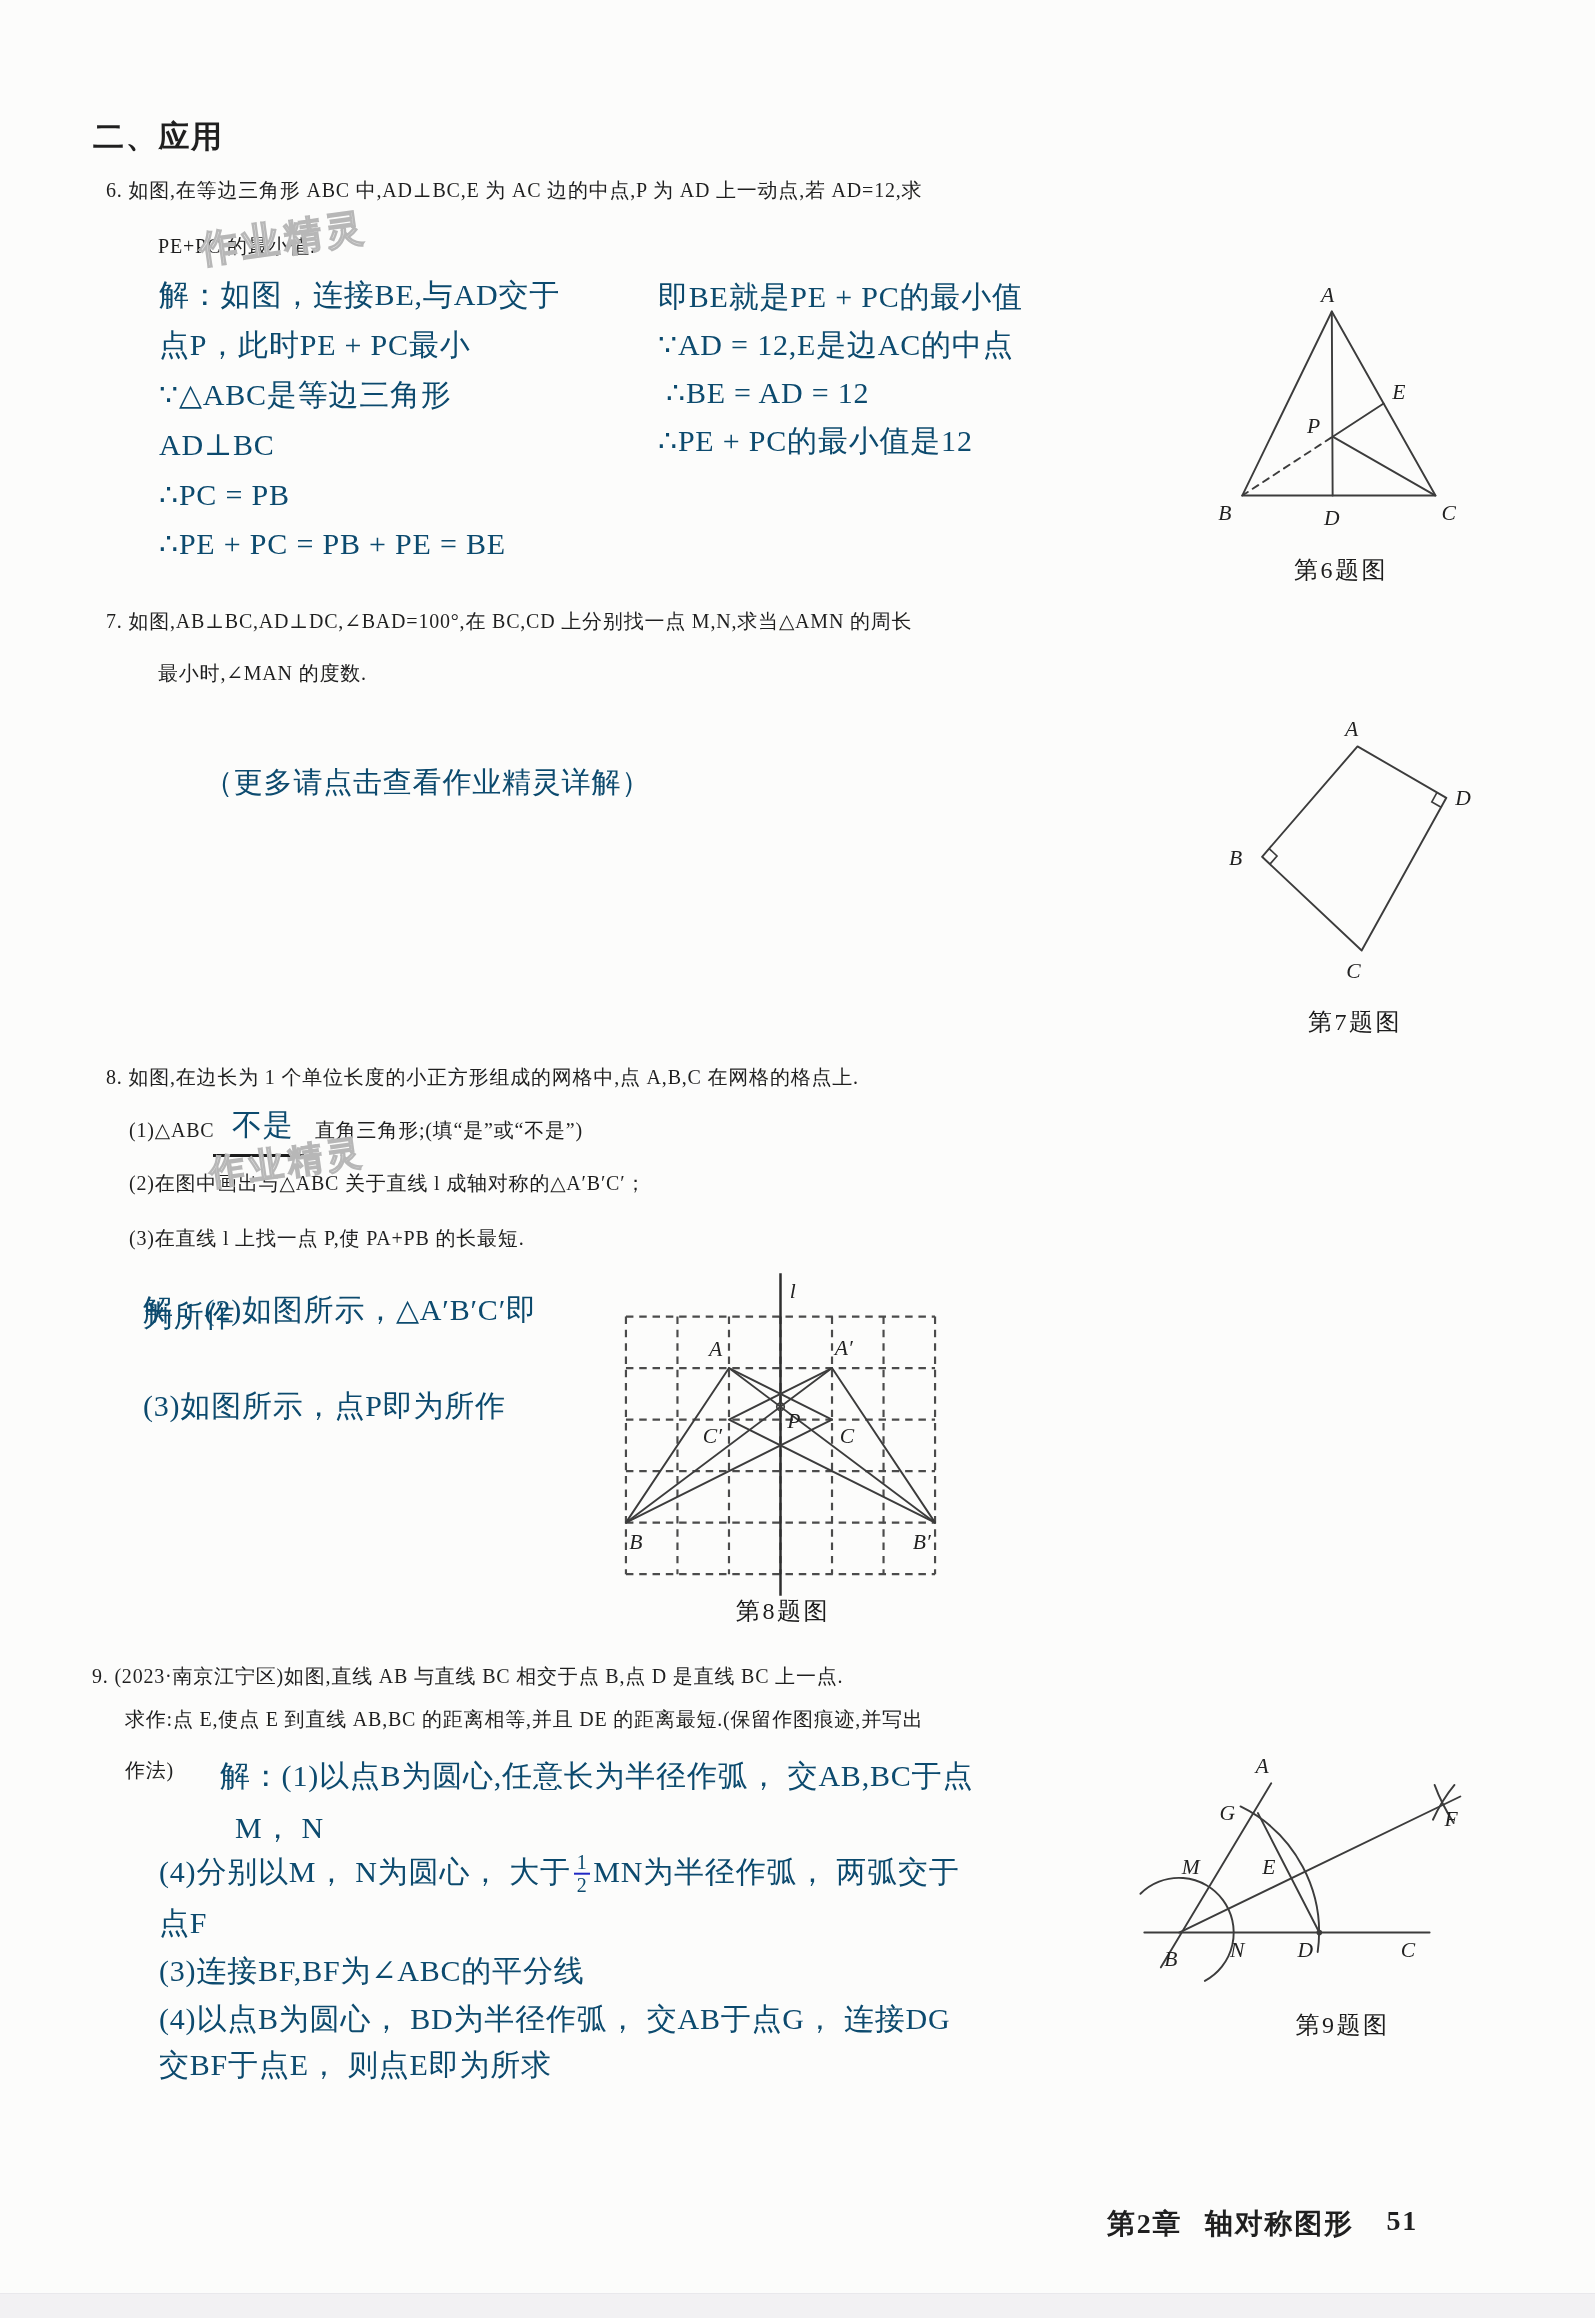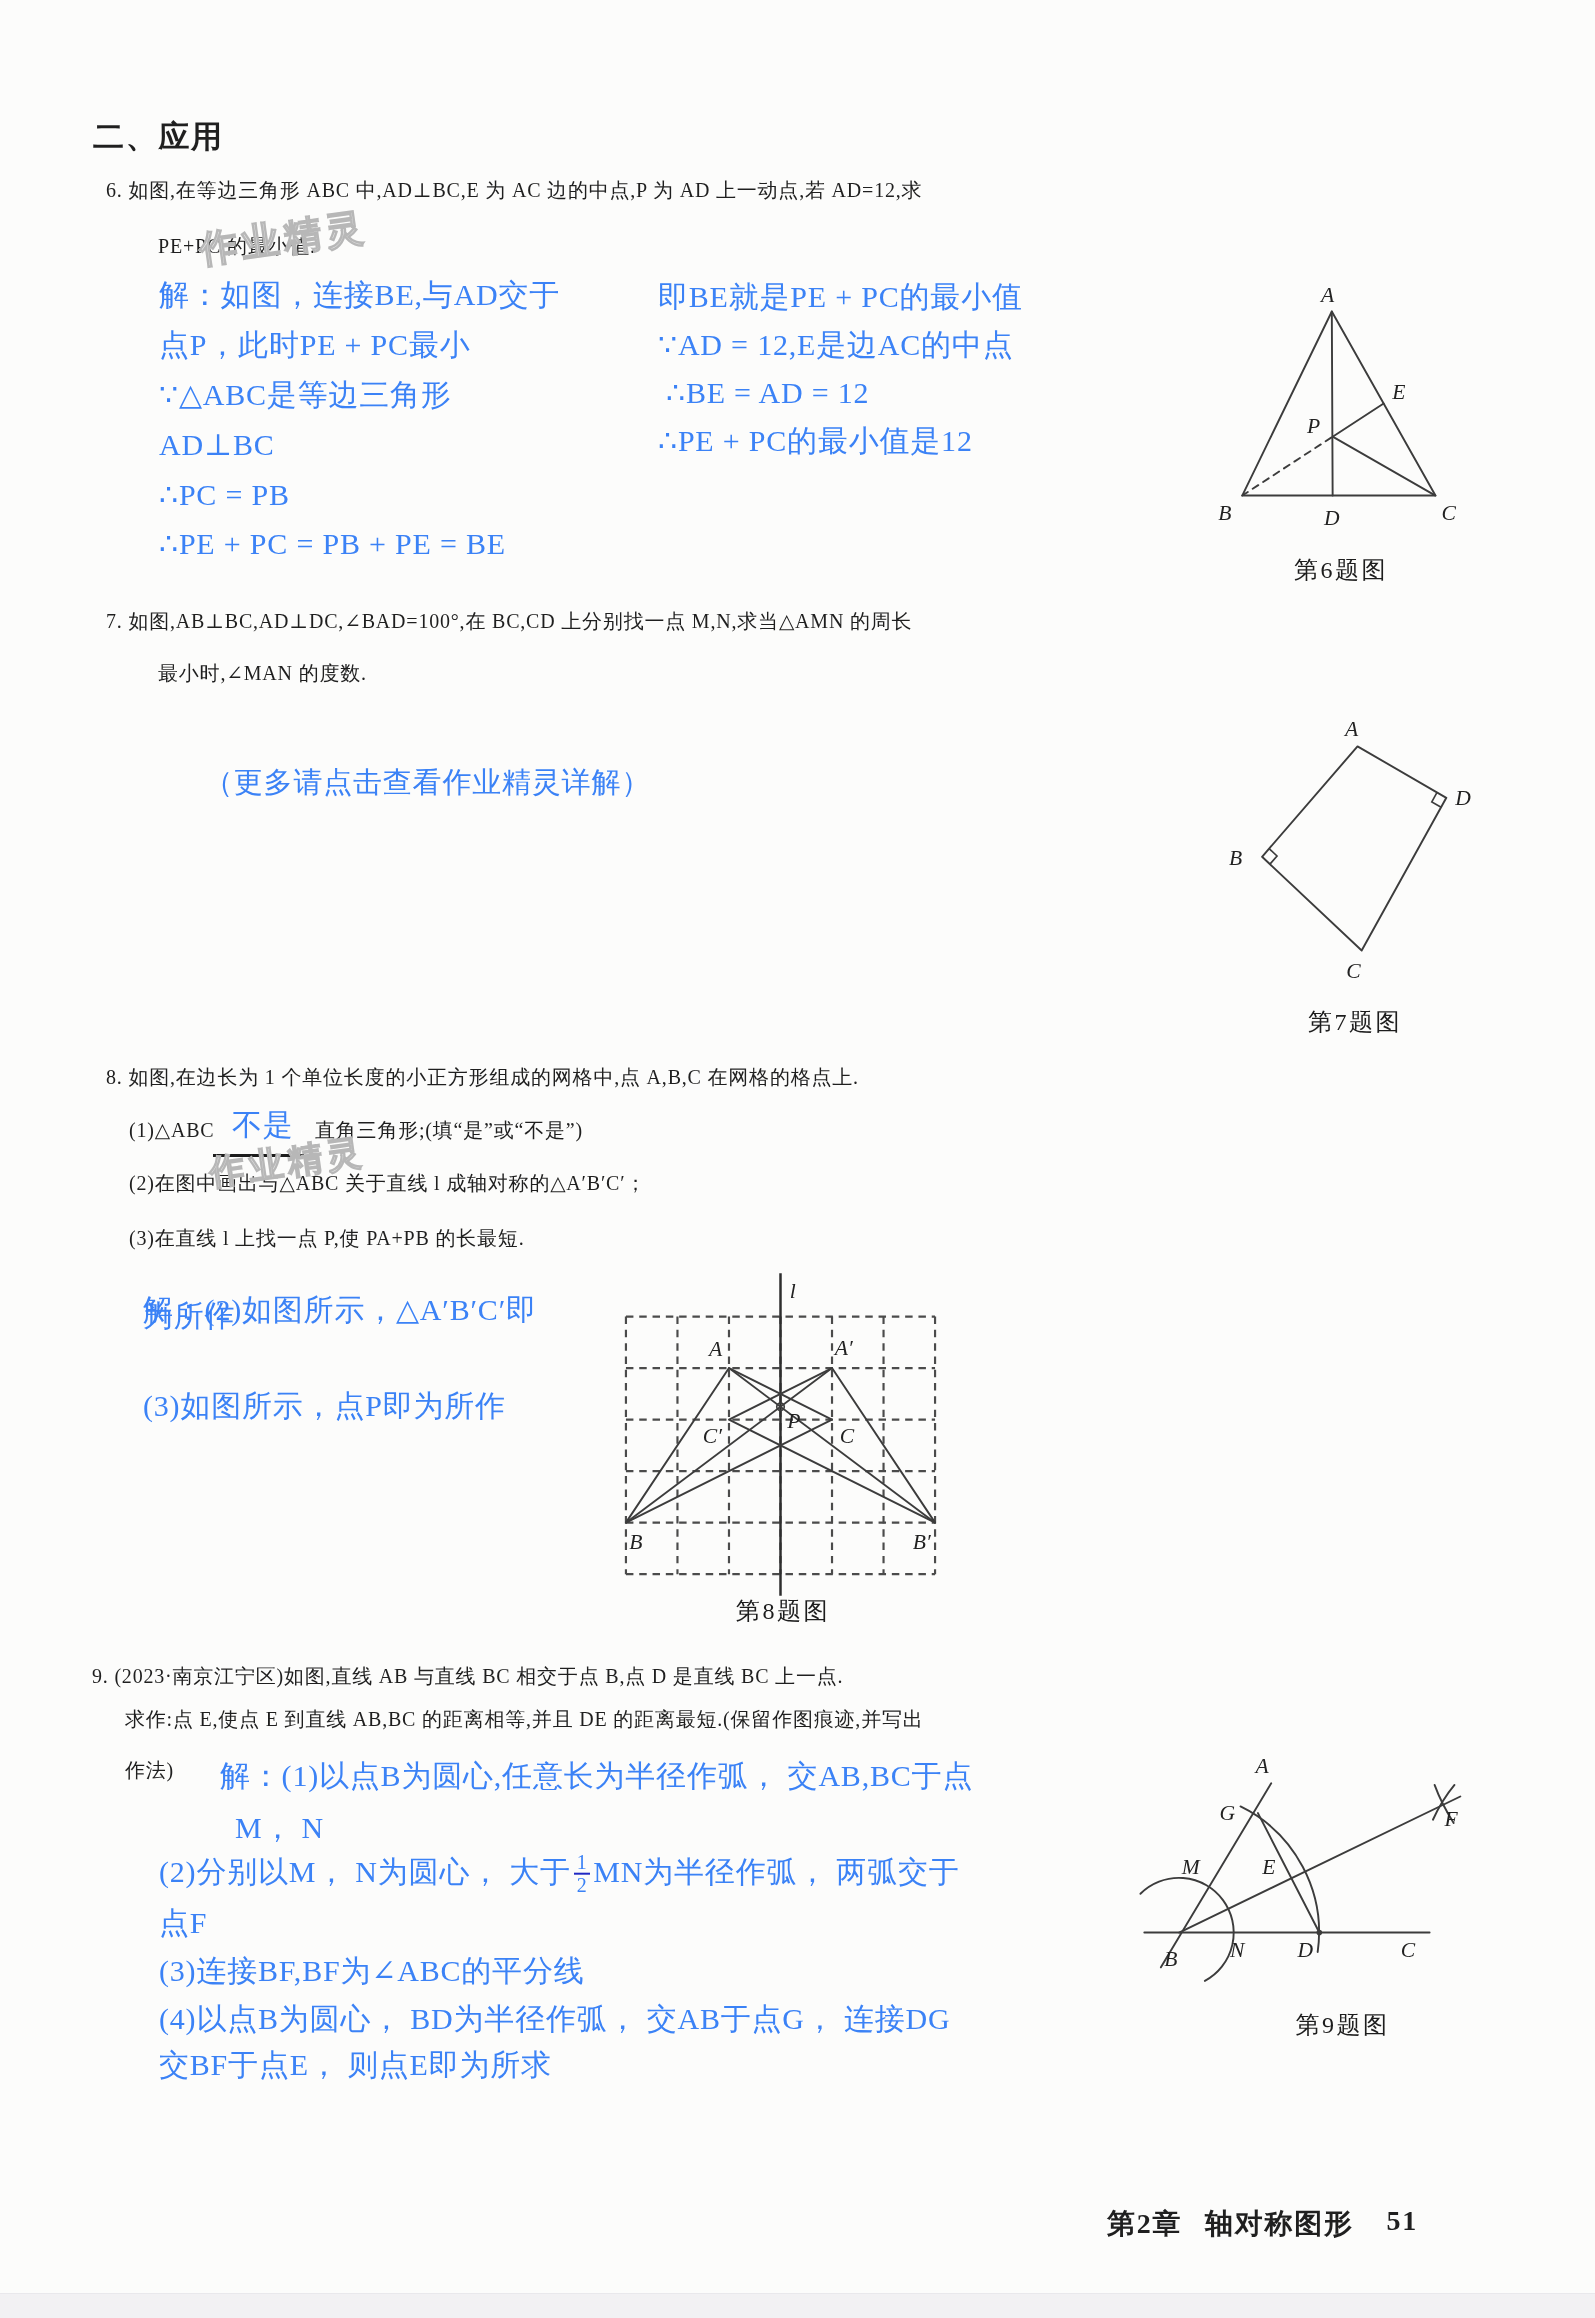--- a/index.html
+++ b/index.html
@@ -4,21 +4,21 @@
 <style>
   html,body{margin:0;padding:0;}
   body{background:#e8e8e8;}
   #page{
     position:relative;width:1596px;height:2319px;overflow:hidden;
     background:#fcfcfb;
     font-family:"Liberation Serif","DejaVu Serif",serif;
     color:#1f1f1f;
   }
   .line{position:absolute;white-space:nowrap;font-size:20px;letter-spacing:0.8px;line-height:1.2;}
-  .blue{color:#3b82f6;}
+  .blue{color:#0c4a6e;}
   .title{font-size:31px;font-weight:bold;letter-spacing:1.7px;}
   .sol{font-size:30px;}
   .note{font-size:29px;}
   .ans-underline{position:absolute;background:#1c1c1c;height:2.5px;}
   .wm{
     position:absolute;white-space:nowrap;
     font-family:"Liberation Sans","DejaVu Sans",sans-serif;
     font-weight:bold;color:#ececec;
     -webkit-text-stroke:1.2px #b7b7b7;
     letter-spacing:4.2px;transform:rotate(-8deg);z-index:6;pointer-events:none;
@@ -143,21 +143,21 @@
     </svg>
   </div>
 
   <div class="line" style="left:92px;top:1664px;">9. (2023·南京江宁区)如图,直线 AB 与直线 BC 相交于点 B,点 D 是直线 BC 上一点.</div>
   <div class="line" style="left:125px;top:1707px;">求作:点 E,使点 E 到直线 AB,BC 的距离相等,并且 DE 的距离最短.(保留作图痕迹,并写出</div>
   <div class="line" style="left:125px;top:1758px;">作法)</div>
   <div class="line sol blue" style="left:220px;top:1758px;">解：(1)以点B为圆心,任意长为半径作弧， 交AB,BC于点</div>
   <div class="line sol blue" style="left:235px;top:1810px;">M， N</div>
 
   <div class="line sol blue" style="left:159px;top:1850px;display:flex;align-items:center;">
-    <span>(2)分别以M， N为圆心， 大于</span>
+    <span>(4)分别以M， N为圆心， 大于</span>
     <span class="frac">
       <span class="num">1</span>
       <span class="den">2</span>
     </span>
     <span>MN为半径作弧， 两弧交于</span>
   </div>
   <div class="line sol blue" style="left:159px;top:1905px;">点F</div>
   <div class="line sol blue" style="left:159px;top:1953px;">(3)连接BF,BF为∠ABC的平分线</div>
   <div class="line sol blue" style="left:159px;top:2001px;">(4)以点B为圆心， BD为半径作弧， 交AB于点G， 连接DG</div>
   <div class="line sol blue" style="left:159px;top:2047px;">交BF于点E， 则点E即为所求</div>

